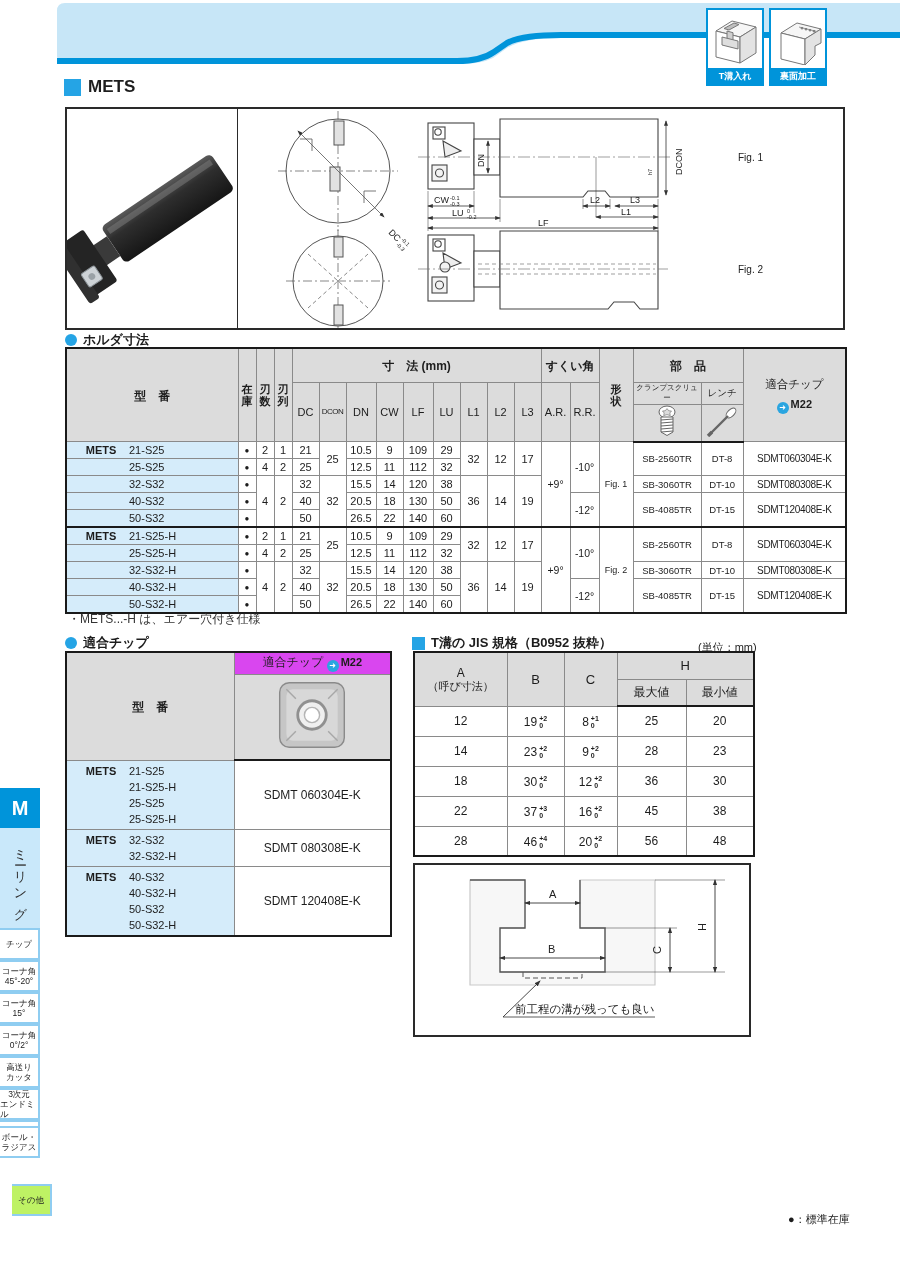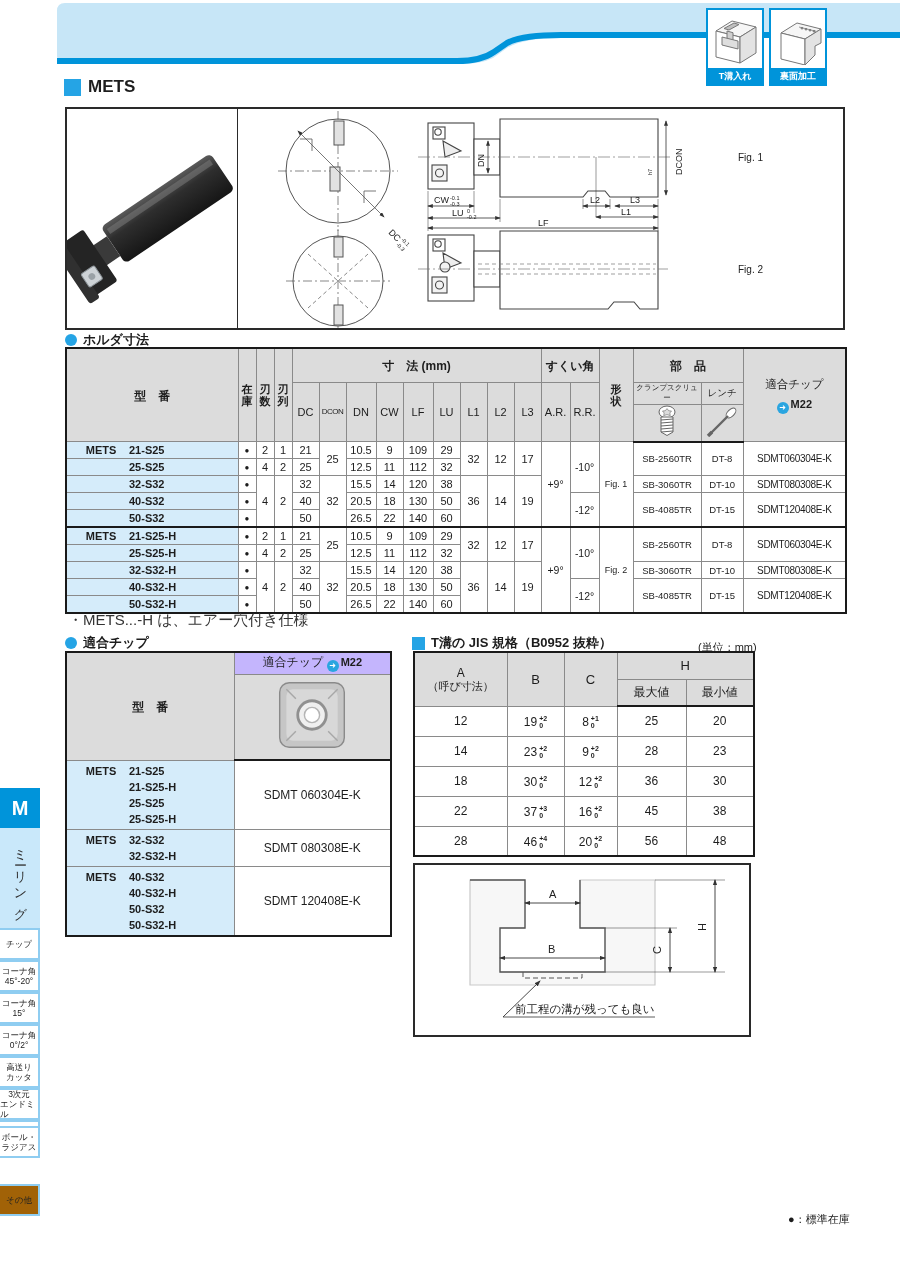--- a/index.html
+++ b/index.html
@@ -40,58 +40,58 @@
   .vstack{margin:0 auto;word-break:break-all;line-height:12px;font-size:11px;font-weight:bold;width:12px;}
   .gbold{font-weight:bold;font-size:12px;}
   .dimh{font-size:11px;}
   .dimh.cond{font-size:8px;letter-spacing:-0.5px;}
   .num{font-size:11px;}
   .part{font-size:9.5px;}
   .chipcode{font-size:10px;letter-spacing:-0.3px;}
   .mcell{background:#d5ecfa;text-align:left;border-top-color:#fff;border-bottom-color:#fff;}
   .mcell .in{display:flex;align-items:center;height:16px;}
   .mbrand{width:62px;padding-left:6px;font-weight:bold;font-size:11px;box-sizing:border-box;}
-  .msize{font-weight:bold;font-size:11px;text-align:center;}
+  .msize{font-weight:normal;font-size:11px;text-align:center;}
   tr.gsep td{border-top:2px solid #1a1a1a;}
   .figtxt{font-size:9px;}
   .deg{font-size:10.5px;margin-left:48px;}
 
   .badge{display:inline-flex;width:12px;height:12px;border-radius:50%;background:#2aa5e0;color:#fff;
          align-items:center;justify-content:center;font-size:8px;line-height:12px;vertical-align:-2px;}
   .m22{font-weight:bold;font-size:11px;margin-left:2px;}
 
   
   .tol{display:inline-flex;flex-direction:column;font-size:7px;line-height:7px;text-align:left;
        vertical-align:middle;margin-left:2px;font-weight:bold;}
   .jnum{font-size:12px;}
 
   
-  .ct .chiphead{font-size:12px;background:#c4b5fd;}
+  .ct .chiphead{font-size:12px;background:#d946ef;}
   .ct .imgcell{background:#dcdcdc;}
   .ct td.codecell{font-size:12px;background:#fff;}
   .ct .mlist{padding:2px 0;}
   .ct .mrow{display:flex;line-height:16px;}
 
   
-  #footnote{left:68px;top:611px;font-size:15px;color:#333;}
+  #footnote{left:68px;top:611px;font-size:12px;color:#333;}
   #jis-unit{left:698px;top:640px;font-size:11px;}
   #stocknote{left:788px;top:1212px;font-size:11px;}
   #pageno{left:28px;top:1292px;font-size:19px;font-weight:bold;}
 
   
   #tslotbox{left:413px;top:863px;width:338px;height:174px;border:2px solid #2a2a2a;box-sizing:border-box;background:#fff;}
 
   
   #m-tab{left:0;top:788px;width:40px;height:40px;background:#0094da;color:#fff;font-size:20px;font-weight:bold;
          display:flex;align-items:center;justify-content:center;}
   #milling{left:0;top:828px;width:40px;height:100px;background:#c9e8fa;display:flex;align-items:center;justify-content:center;}
   #milling span{writing-mode:vertical-rl;font-size:13px;letter-spacing:3px;color:#333;}
   .side-tab{left:0;width:40px;height:32px;background:#fff;border:2px solid #8fcdf1;border-left:none;box-sizing:border-box;
             display:flex;flex-direction:column;align-items:center;justify-content:center;font-size:8.5px;line-height:10px;color:#222;}
-  .side-tab.active{background:#a16207;}
+  .side-tab.active{background:#bef264;margin-left:12px;}
 </style>
 </head>
 <body>
 
 <div id="page">
 
   <svg class="abs" style="left:0;top:0" width="900" height="92" viewBox="0 0 900 92">
     <path d="M65,3 H900 V38 H562 Q523,38 507,48 L493,58 Q481,64 460,64 H65 Q57,64 57,56 V11 Q57,3 65,3 Z" fill="#c7e6f7"></path>
     <path d="M57,61 H457 Q481,61 494,52 L507,43 Q522,35 561,35 H900" fill="none" stroke="#0094da" stroke-width="6"></path>
   </svg>

